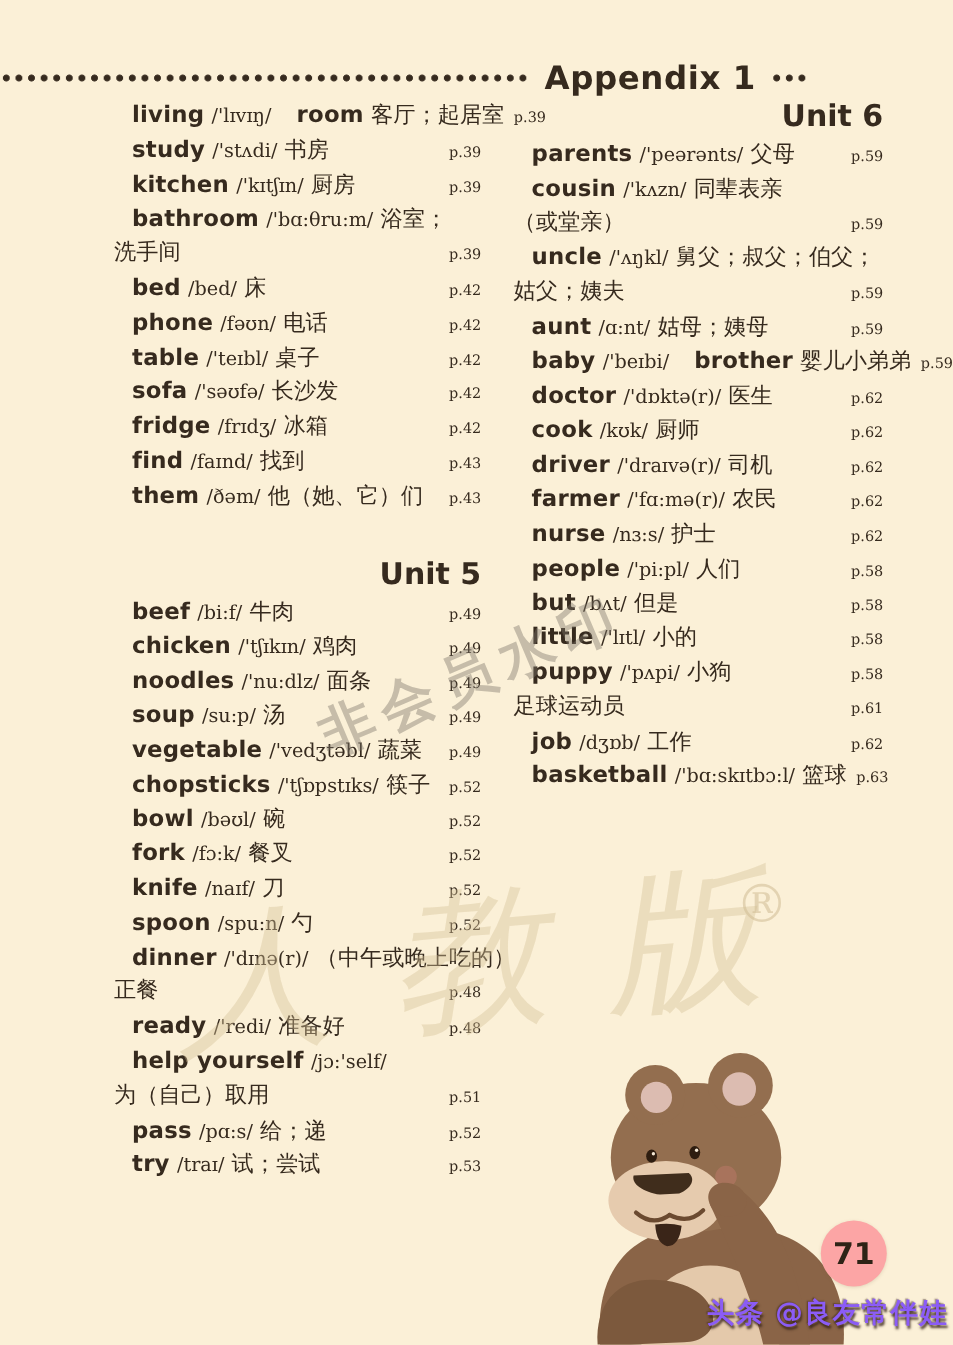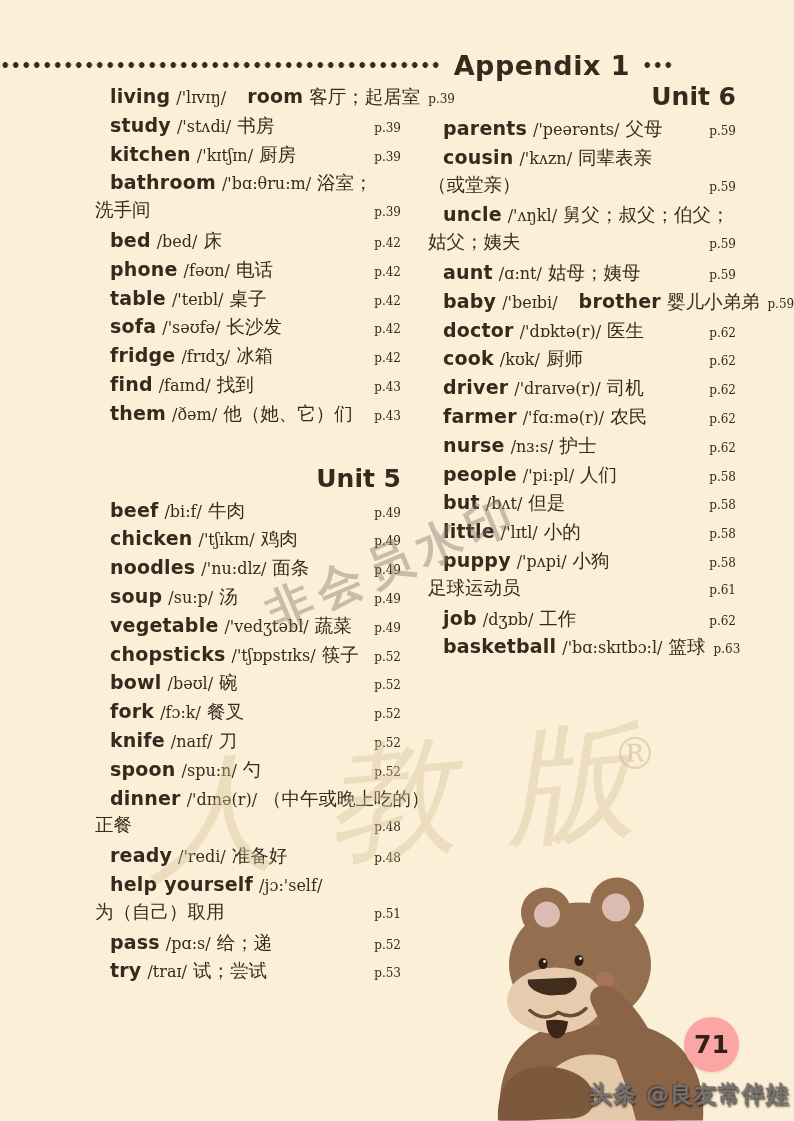--- a/index.html
+++ b/index.html
@@ -47,21 +47,21 @@
   .wm-registered{position:absolute;left:613px;top:728px;font-family:"DejaVu Serif",serif;
     font-size:44px;color:rgba(208,188,148,0.55);pointer-events:none;}
 
   
   .bear{position:absolute;left:470px;top:860px;width:260px;height:261px;}
   .page-badge{position:absolute;left:684px;top:1017px;width:55px;height:55px;border-radius:50%;
     background:#fca5a5;display:flex;align-items:center;justify-content:center;
     box-shadow:0 1px 3px rgba(120,95,60,.18);}
   .page-badge span{font-size:25px;font-weight:700;color:#2e2316;}
   .credit{position:absolute;right:4px;top:1079px;font-size:23px;font-weight:700;letter-spacing:1px;
-    color:#737373;text-shadow:1px 2px 2px rgba(55,35,25,.85),-1px -1px 1px rgba(55,35,25,.45);
+    color:#8b5cf6;text-shadow:1px 2px 2px rgba(55,35,25,.85),-1px -1px 1px rgba(55,35,25,.45);
     white-space:nowrap;}
 </style>
 </head>
 <body>
 
 <div class="page">
 
   <div class="header">
     <div class="dots dots-left"></div>
     <div class="header-title">Appendix 1</div>

